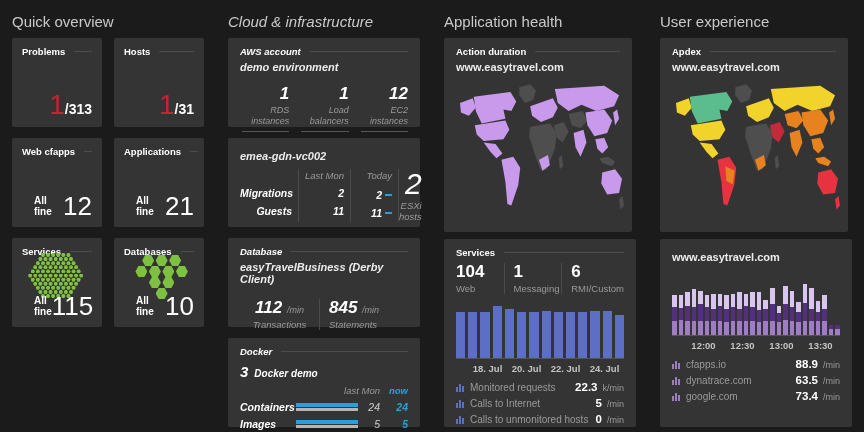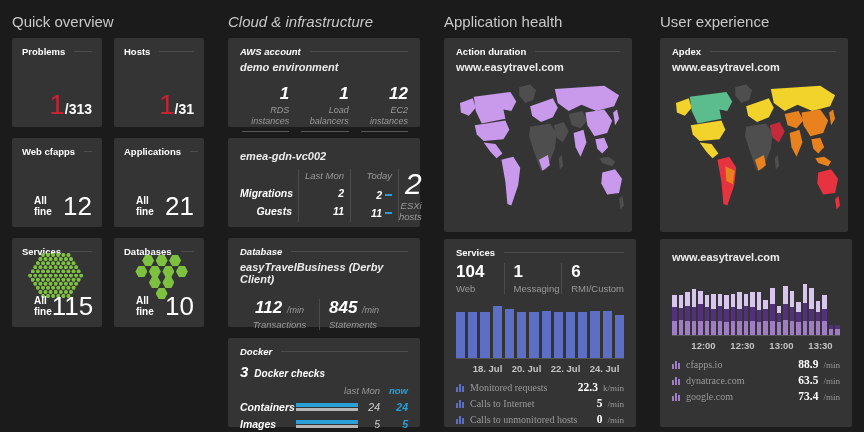--- a/index.html
+++ b/index.html
@@ -85,21 +85,21 @@
   .svc-stat:first-child{padding-left:0;}
   .svc-stat+.svc-stat{border-left:1px solid #4b4b4b;}
   .svc-val{font-size:17px;font-weight:bold;color:#fff;line-height:1.1;}
   .svc-lbl{font-size:9.5px;color:#9a9a9a;margin-top:1px;}
   .bchart{display:flex;align-items:flex-end;gap:3px;height:54px;margin-top:10px;border-bottom:1px solid rgba(255,255,255,.16);}
   .vbar{flex:1;}
   .schart{display:flex;align-items:flex-end;gap:2px;height:60px;margin-top:12px;border-bottom:1px solid rgba(255,255,255,.16);}
   .sbar{flex:1;height:100%;display:flex;flex-direction:column-reverse;justify-content:flex-start;}
   .ticks{display:flex;margin-top:4px;padding-left:12px;color:#c4c4c4;font-size:9.5px;font-weight:bold;}
   .ticks span{flex:1;text-align:center;}
-  .mrows{margin-top:7px;font-family:Liberation Serif, serif;}
+  .mrows{margin-top:7px;}
   .mrow{display:flex;align-items:baseline;gap:5px;font-size:10px;color:#9a9a9a;margin-top:3px;line-height:1.15;}
   .mrow svg{flex:0 0 auto;transform:translateY(1px);}
   .mval{margin-left:auto;color:#fff;font-weight:bold;font-size:11.5px;}
   .munit{color:#9a9a9a;font-size:9px;}
   .mi-blue rect{fill:#5d6fc5;} .mi-purple rect{fill:#a07cc5;}
 </style>
 </head>
 <body>
 
 <div class="col" id="col1">
@@ -352,21 +352,21 @@
     </div>
   </div>
 
   <div class="tile wide" style="margin-bottom:0;">
     <div class="t-title">
         <span>Docker</span>
         <span class="rule"></span>
       </div>
     <div class="dk-hosts">
       <span class="dk-hv">3</span>
-      <span class="dk-hl">Docker checks</span>
+      <span class="dk-hl">Docker demo</span>
     </div>
     <div class="dk">
       <div class="hh">last Mon</div>
       <div class="hn">now</div>
       <div class="lbl">Containers</div>
       <div class="dbar">
           <div class="b"></div>
           <div class="g"></div>
         </div>
       <div class="lm">24</div>

